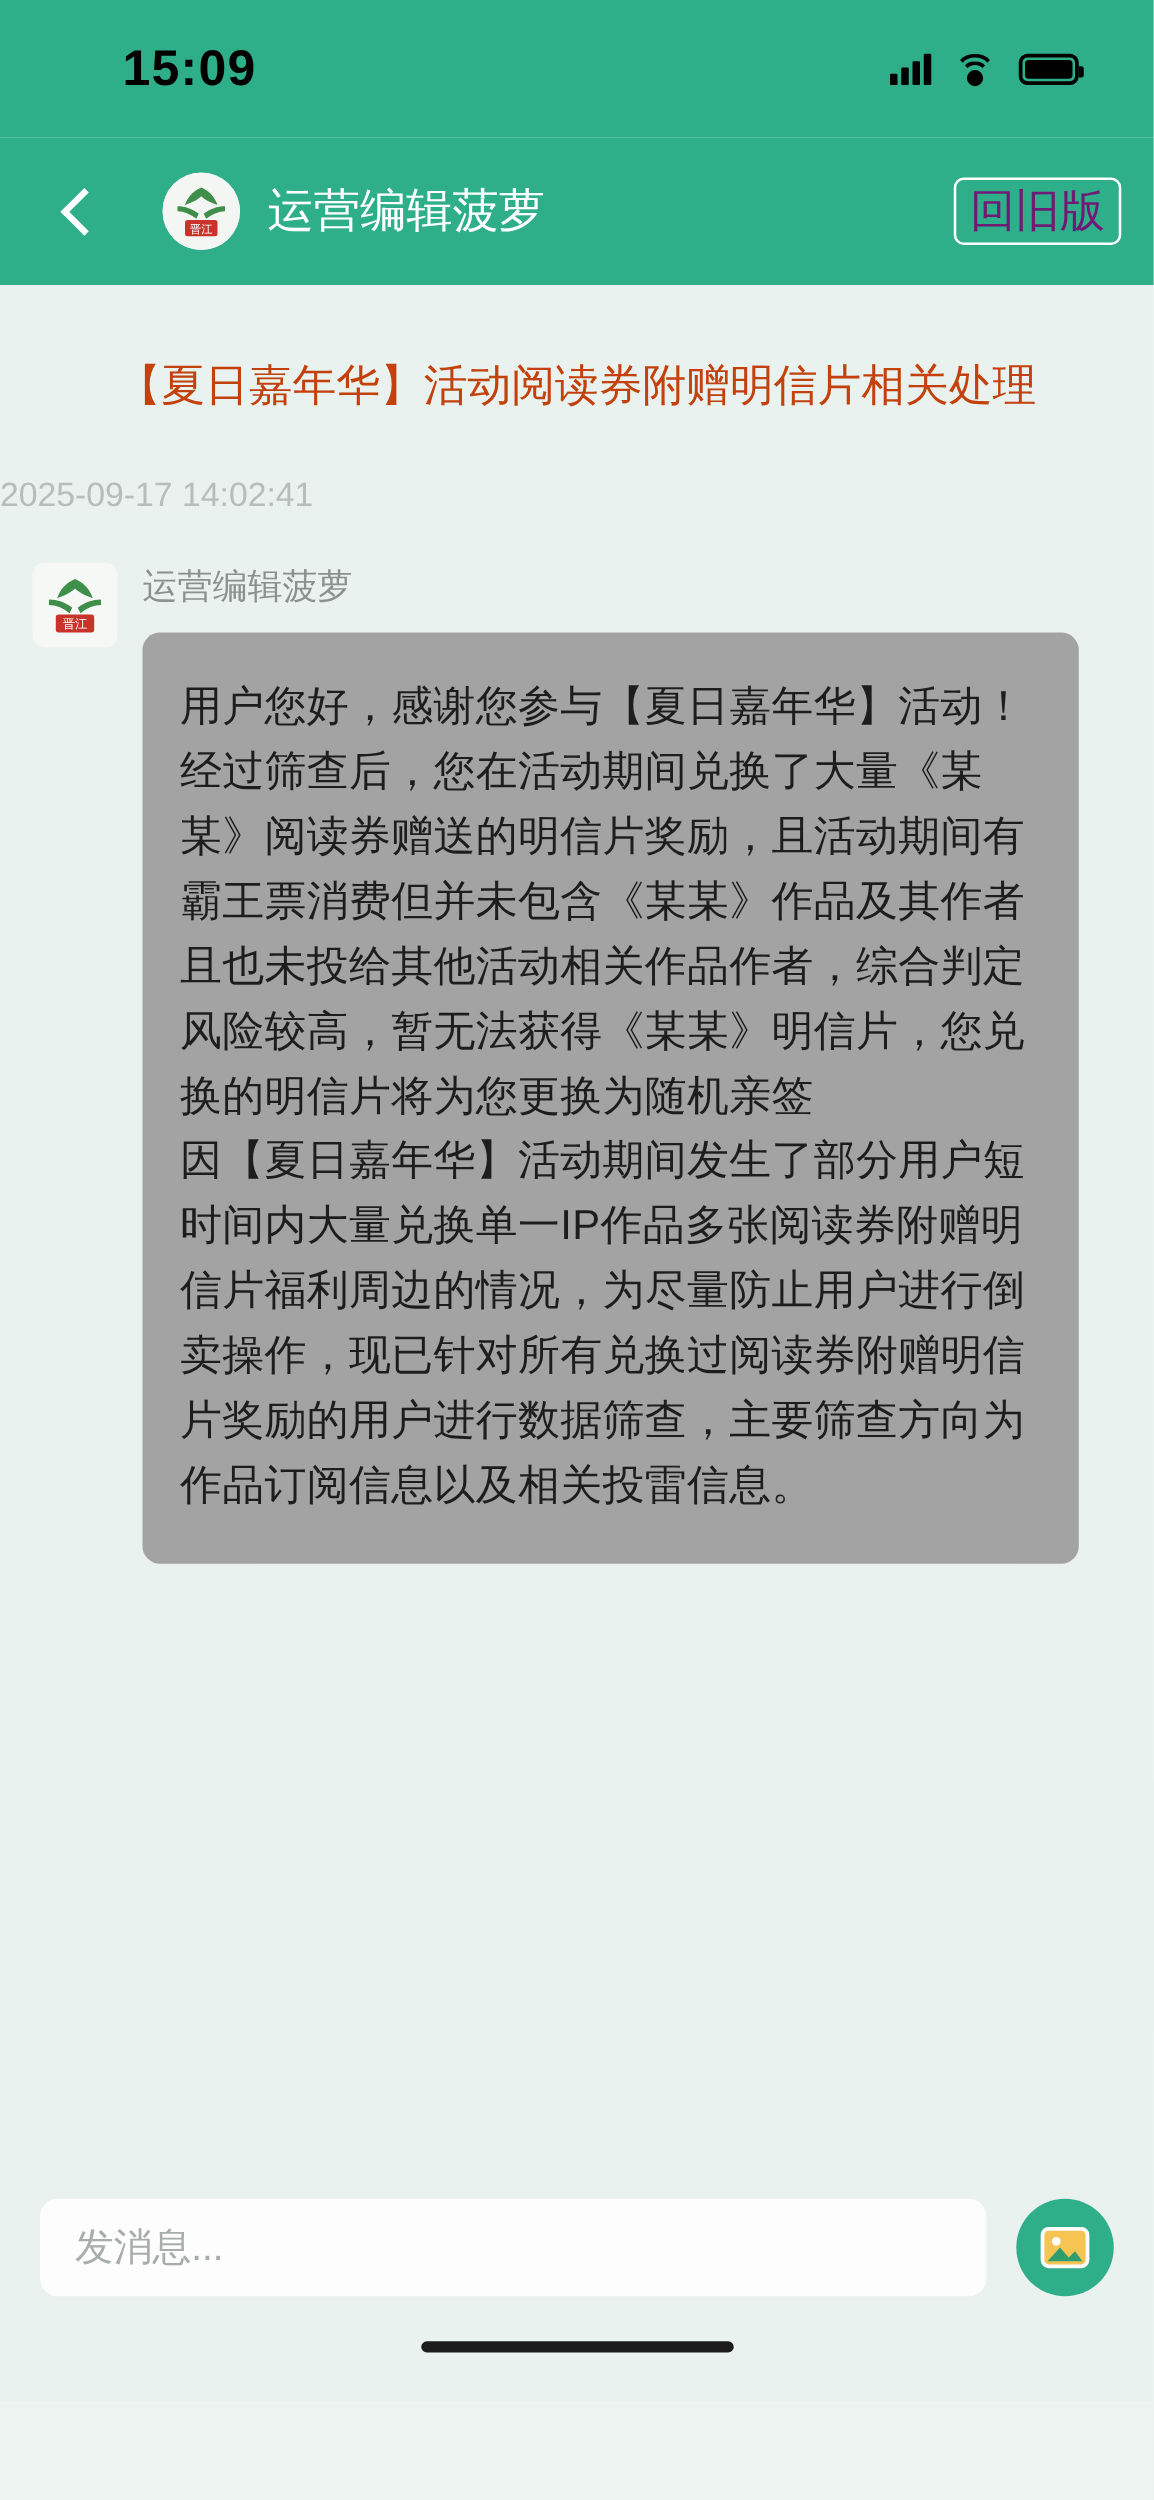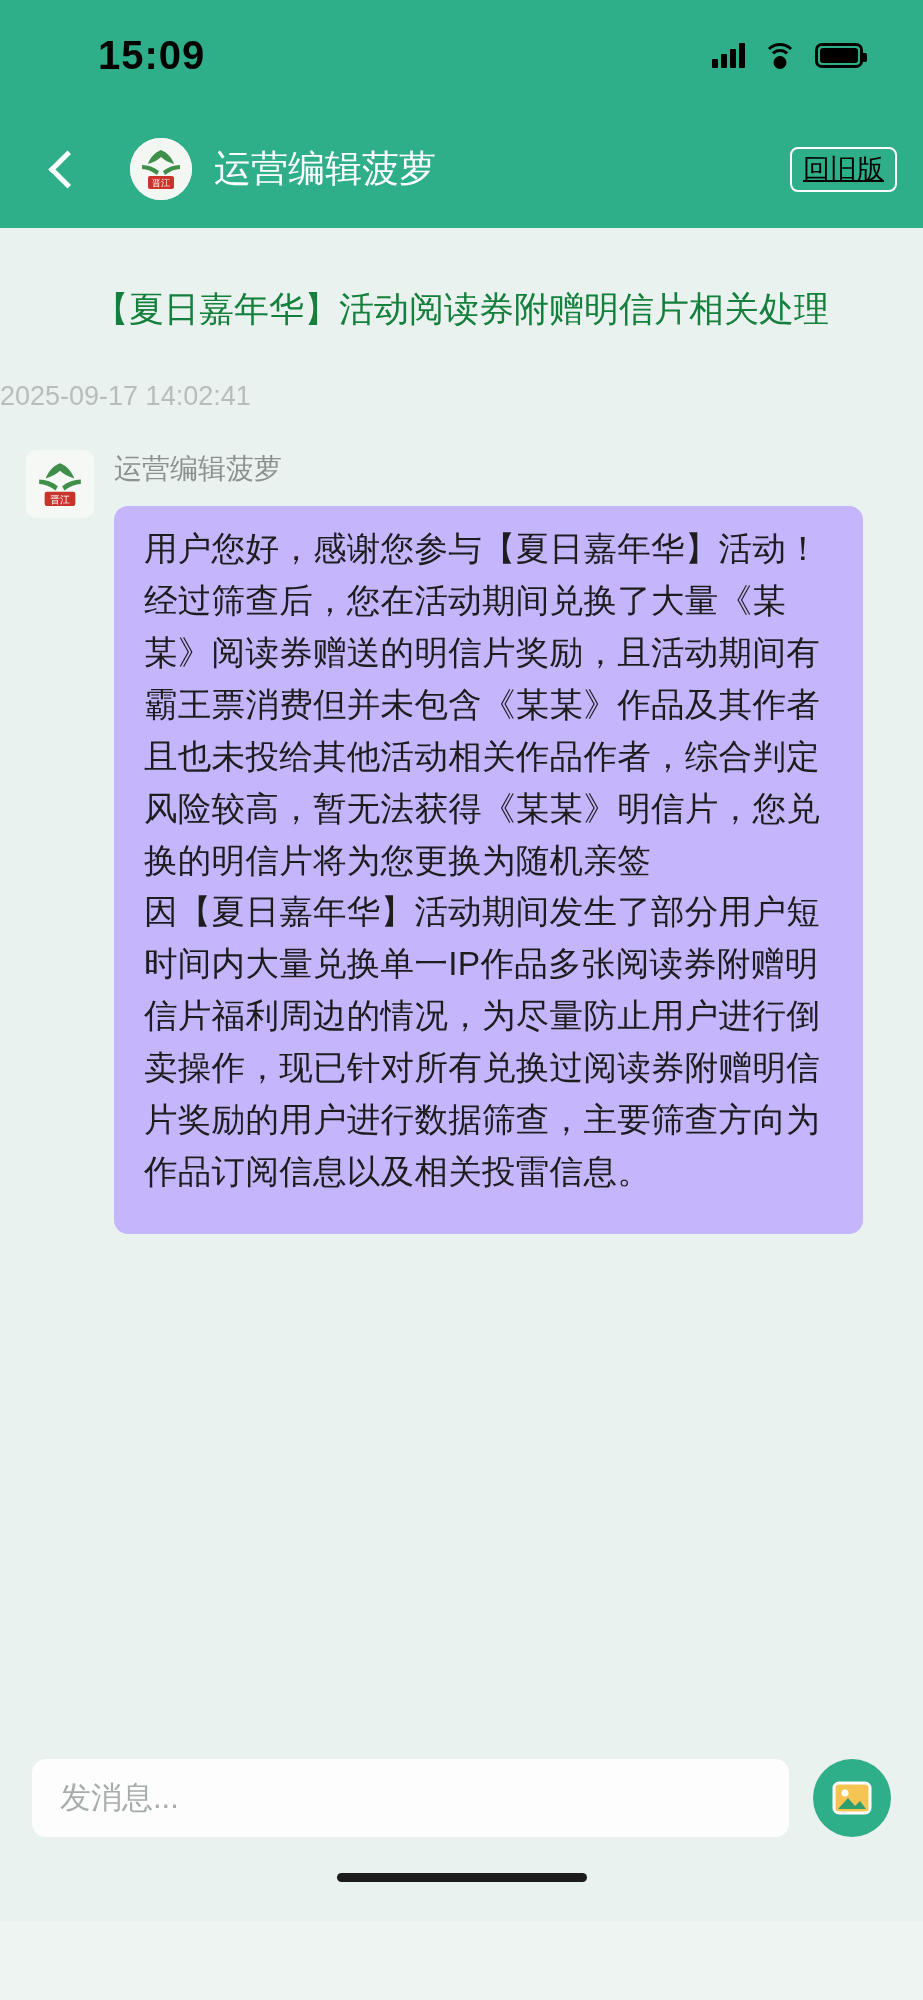--- a/index.html
+++ b/index.html
@@ -152,39 +152,38 @@
     color: #fff;
     font-size: 37px;
     margin-left: 22px;
     flex: 1;
     white-space: nowrap;
     overflow: hidden;
   }
   .old-version-btn {
     border: 2px solid #fff;
     border-radius: 8px;
-    color: #000000;
-    font-size: 27px;
+    color: #701a75;
+    font-size: 36px;
     padding: 7px 11px;
     flex: none;
     line-height: 1;
-    text-decoration: underline;
   }
 
   
   .content {
     flex: 1;
     position: relative;
     overflow: hidden;
     background: #eaf2ef;
   }
   .msg-title {
     text-align: center;
     font-size: 35px;
-    color: #15803d;
+    color: #c2410c;
     padding: 56px 48px 0 48px;
     line-height: 1.4;
   }
   .msg-time {
     text-align: left;
     font-size: 27px;
     color: #b6bdba;
     padding-top: 48px;
   }
   .msg-row {
@@ -207,23 +206,23 @@
     margin-left: 20px;
     flex: 1;
     min-width: 0;
   }
   .msg-sender {
     font-size: 28px;
     color: #8b918e;
     padding-bottom: 18px;
   }
   .bubble {
-    background: #c4b5fd;
+    background: #a3a3a3;
     border-radius: 14px;
-    padding: 17px 30px 36px 30px;
+    padding: 34px 30px 36px 30px;
     box-sizing: border-box;
   }
   .bubble p {
     margin: 0;
     font-size: 33.5px;
     line-height: 1.55;
     color: #1d1d1d;
     letter-spacing: 0.3px;
     word-break: break-all;
   }

